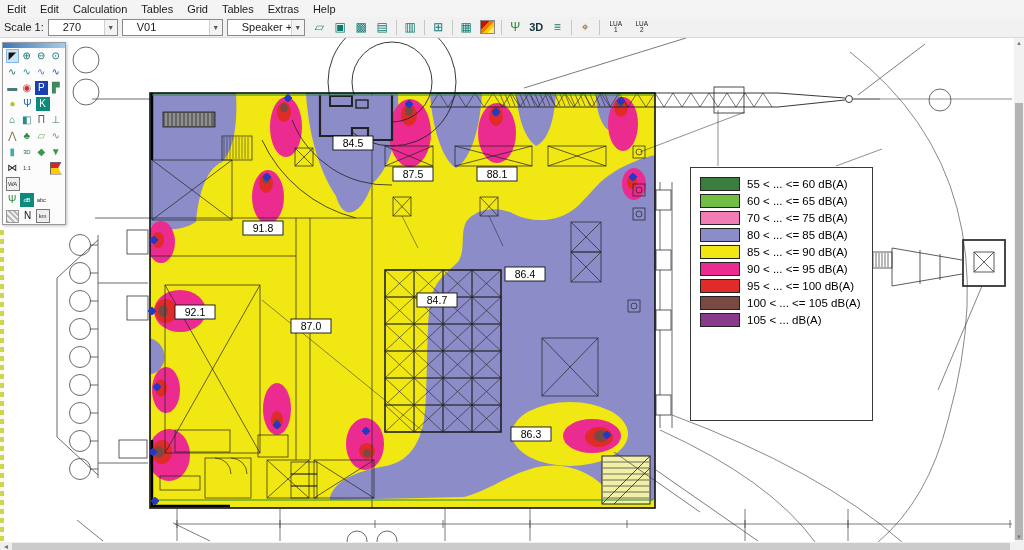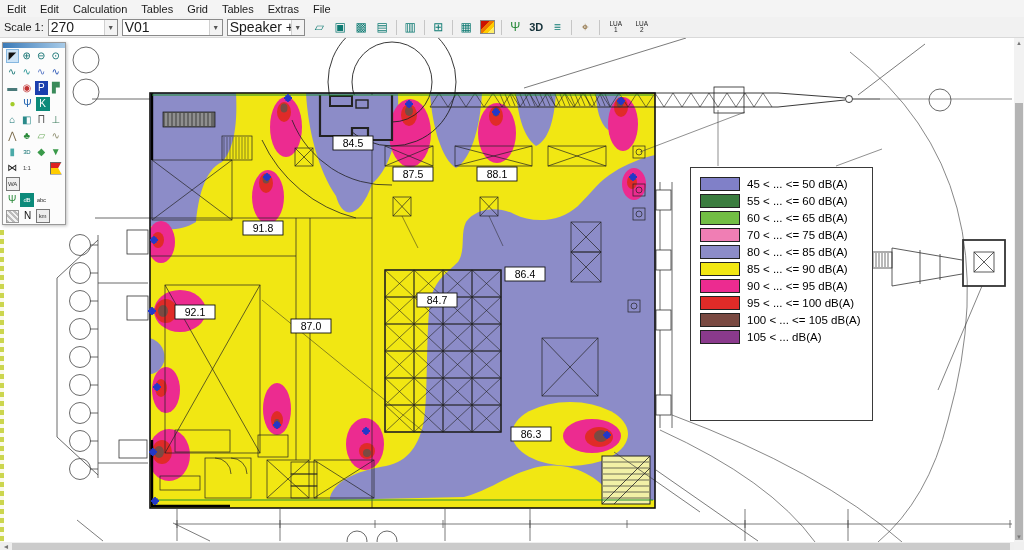--- a/index.html
+++ b/index.html
@@ -9,21 +9,21 @@
   #menubar{position:absolute;left:0;top:0;width:100%;height:17px;background:#f4f4f4;
            display:flex;align-items:center;font-size:11px;color:#1a1a1a;z-index:40}
   .menu-item{padding:1px 7px;cursor:default}
   
   #toolbar{position:absolute;left:0;top:17px;width:100%;height:20px;background:#f1f1f1;
            border-bottom:1px solid #d9d9d9;display:flex;align-items:center;font-size:11px;
            color:#1a1a1a;z-index:40}
   .tb-label{padding:0 4px 0 4px}
   .combo{height:15px;background:#fff;border:1px solid #8a8a8a;display:flex;align-items:center;
          margin-right:4px;position:relative;overflow:hidden;white-space:nowrap}
-  .combo .val{padding-left:2px;font-size:14px;overflow:hidden;flex:1}
+  .combo .val{padding-left:14px;font-size:11px;overflow:hidden;flex:1}
   .combo .arrow{width:12px;text-align:center;font-size:7px;color:#555;border-left:1px solid #d0d0d0;
                 background:#f3f3f3;height:100%;display:flex;align-items:center;justify-content:center}
   .tb-btn{width:19px;height:17px;display:flex;align-items:center;justify-content:center;
           font-size:12px;margin:0 1px;cursor:default}
   .tb-btn.bold{font-weight:bold;font-size:11px}
   .tb-sep{width:1px;height:15px;background:#c6c6c6;margin:0 3px}
   .tb-grad{width:13px;height:12px;background:linear-gradient(135deg,#cc1100 0 35%,#ee7700 35% 55%,#ffcc00 55% 75%,#ffee66 75%);
            border:1px solid #888}
   .lua-btn{display:flex;flex-direction:column;align-items:center;justify-content:center;
            font-size:6.5px;line-height:6.5px;color:#222;width:22px;height:16px;margin:0 2px}
@@ -65,21 +65,21 @@
 
 <div id="menubar">
   <div id="menu-items" style="display:flex">
       <span class="menu-item">Edit</span>
       <span class="menu-item">Edit</span>
       <span class="menu-item">Calculation</span>
       <span class="menu-item">Tables</span>
       <span class="menu-item">Grid</span>
       <span class="menu-item">Tables</span>
       <span class="menu-item">Extras</span>
-      <span class="menu-item">File</span>
+      <span class="menu-item">Help</span>
     </div>
 </div>
 
 <div id="toolbar">
   <span class="tb-label">Scale 1:</span>
   <div class="combo" style="width:68px">
     <span class="val">270</span>
     <span class="arrow">▼</span>
   </div>
   <div class="combo" style="width:99px">
@@ -606,24 +606,20 @@
           <div class="pal-hatch"></div>
         </div>
         <div class="pal-cell" style="color: rgb(17, 17, 17);">N</div>
         <div class="pal-cell small pal-box" style="color: rgb(51, 51, 51);">km</div>
       </div>
     </div>
 </div>
 
 <div id="legend">
     <div class="legend-row">
-      <div class="legend-swatch" style="background: rgb(128, 128, 200);"></div>
-      <span>45 &lt; ... &lt;= 50 dB(A)</span>
-    </div>
-    <div class="legend-row">
       <div class="legend-swatch" style="background: rgb(59, 125, 63);"></div>
       <span>55 &lt; ... &lt;= 60 dB(A)</span>
     </div>
     <div class="legend-row">
       <div class="legend-swatch" style="background: rgb(114, 190, 68);"></div>
       <span>60 &lt; ... &lt;= 65 dB(A)</span>
     </div>
     <div class="legend-row">
       <div class="legend-swatch" style="background: rgb(240, 126, 180);"></div>
       <span>70 &lt; ... &lt;= 75 dB(A)</span>

